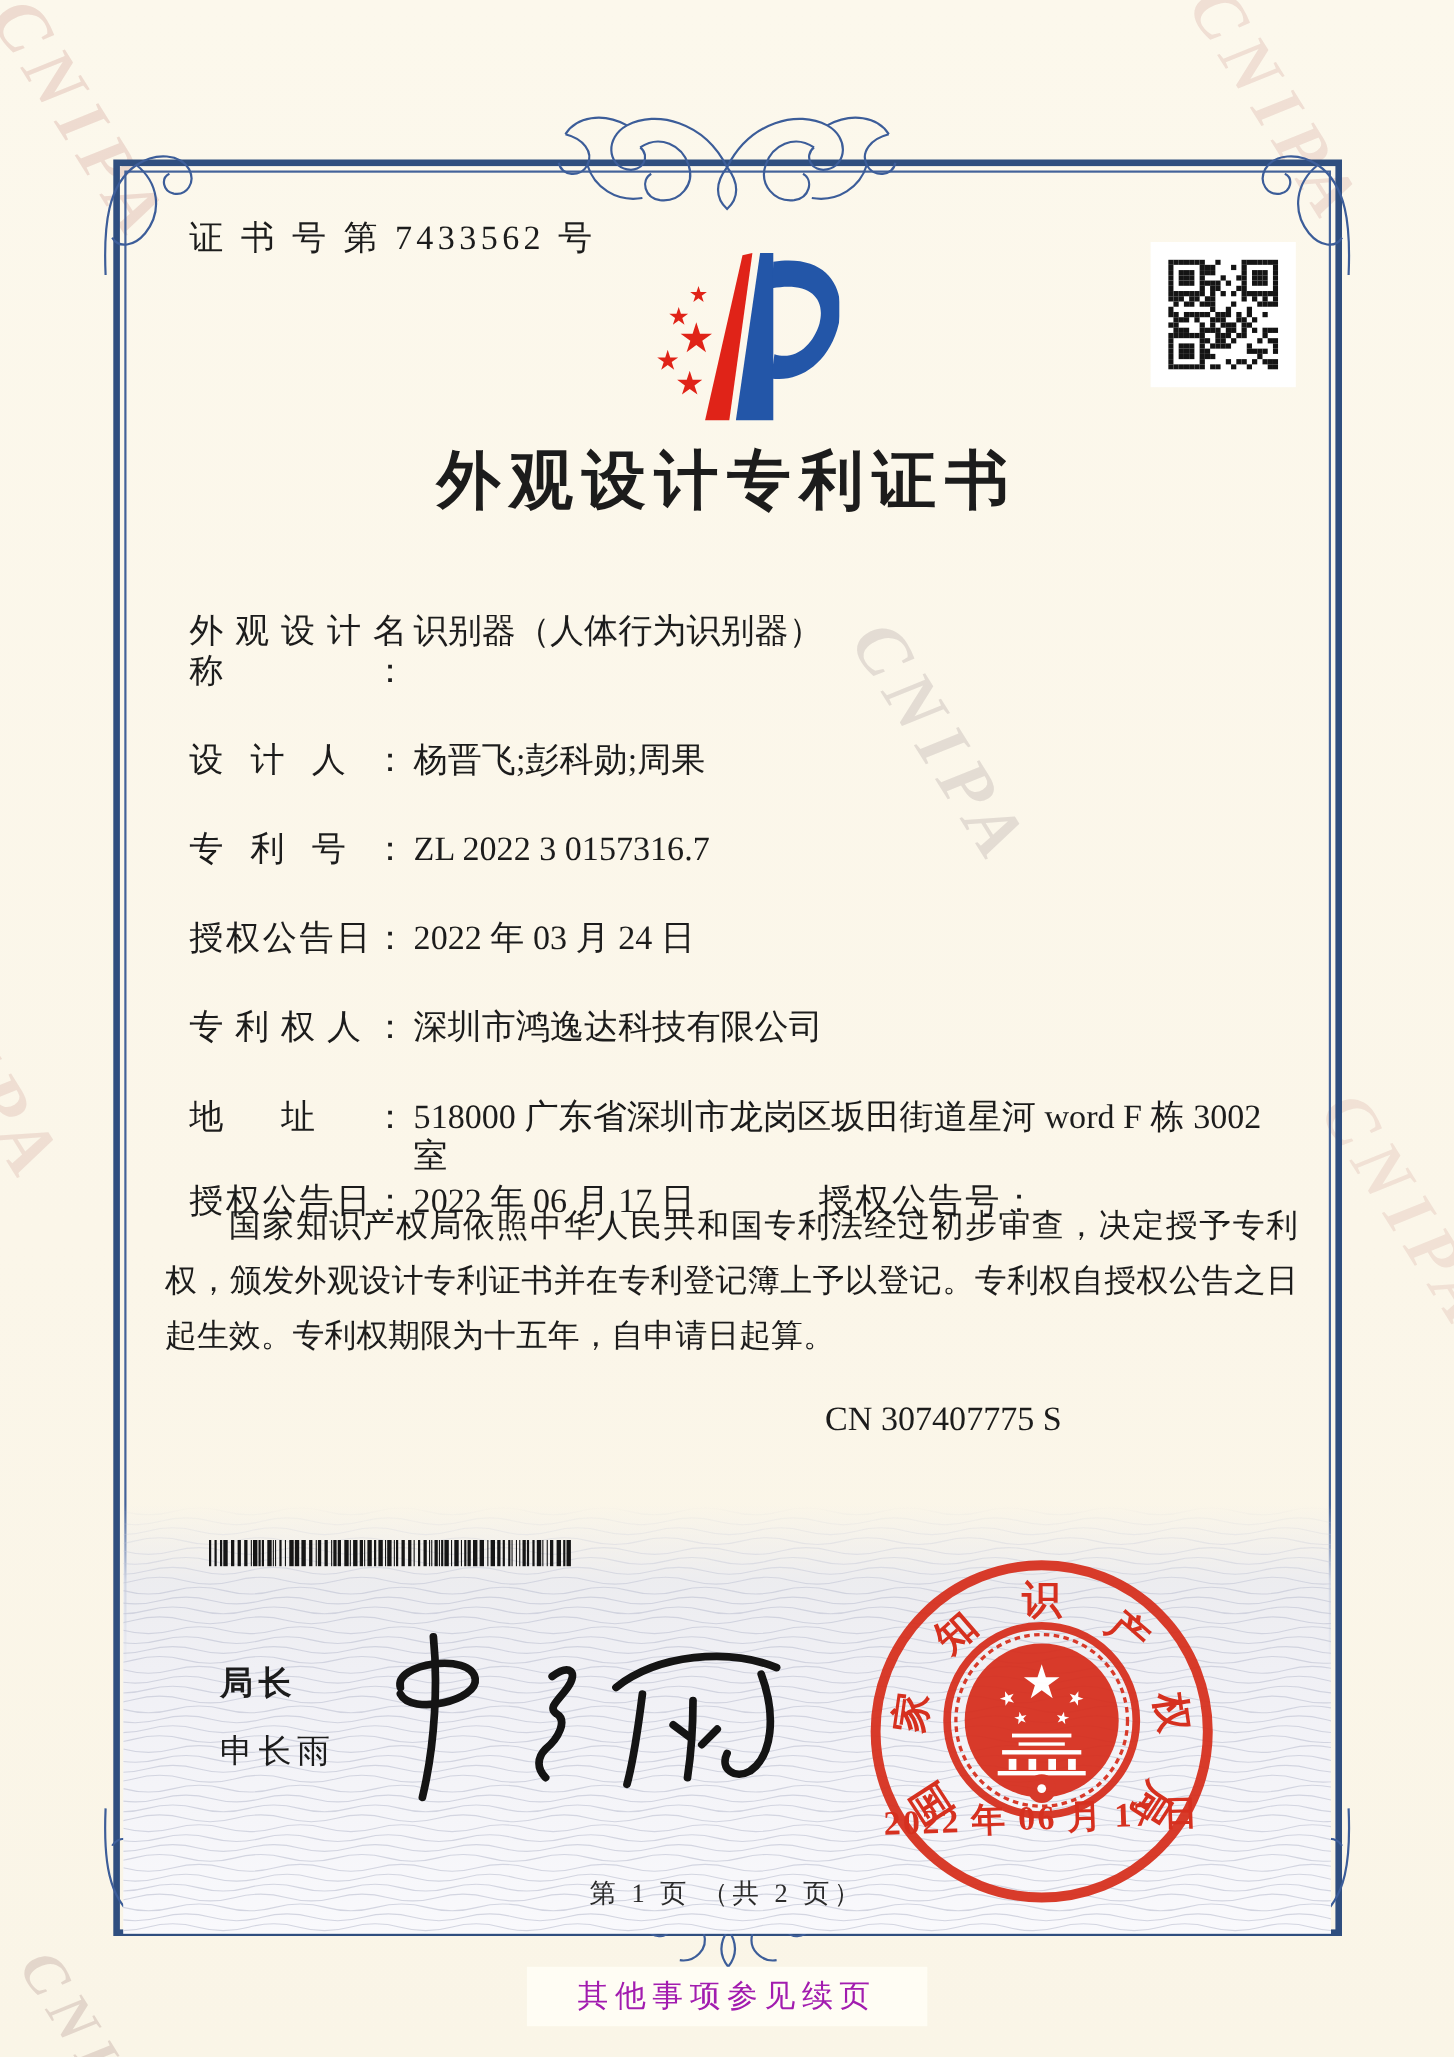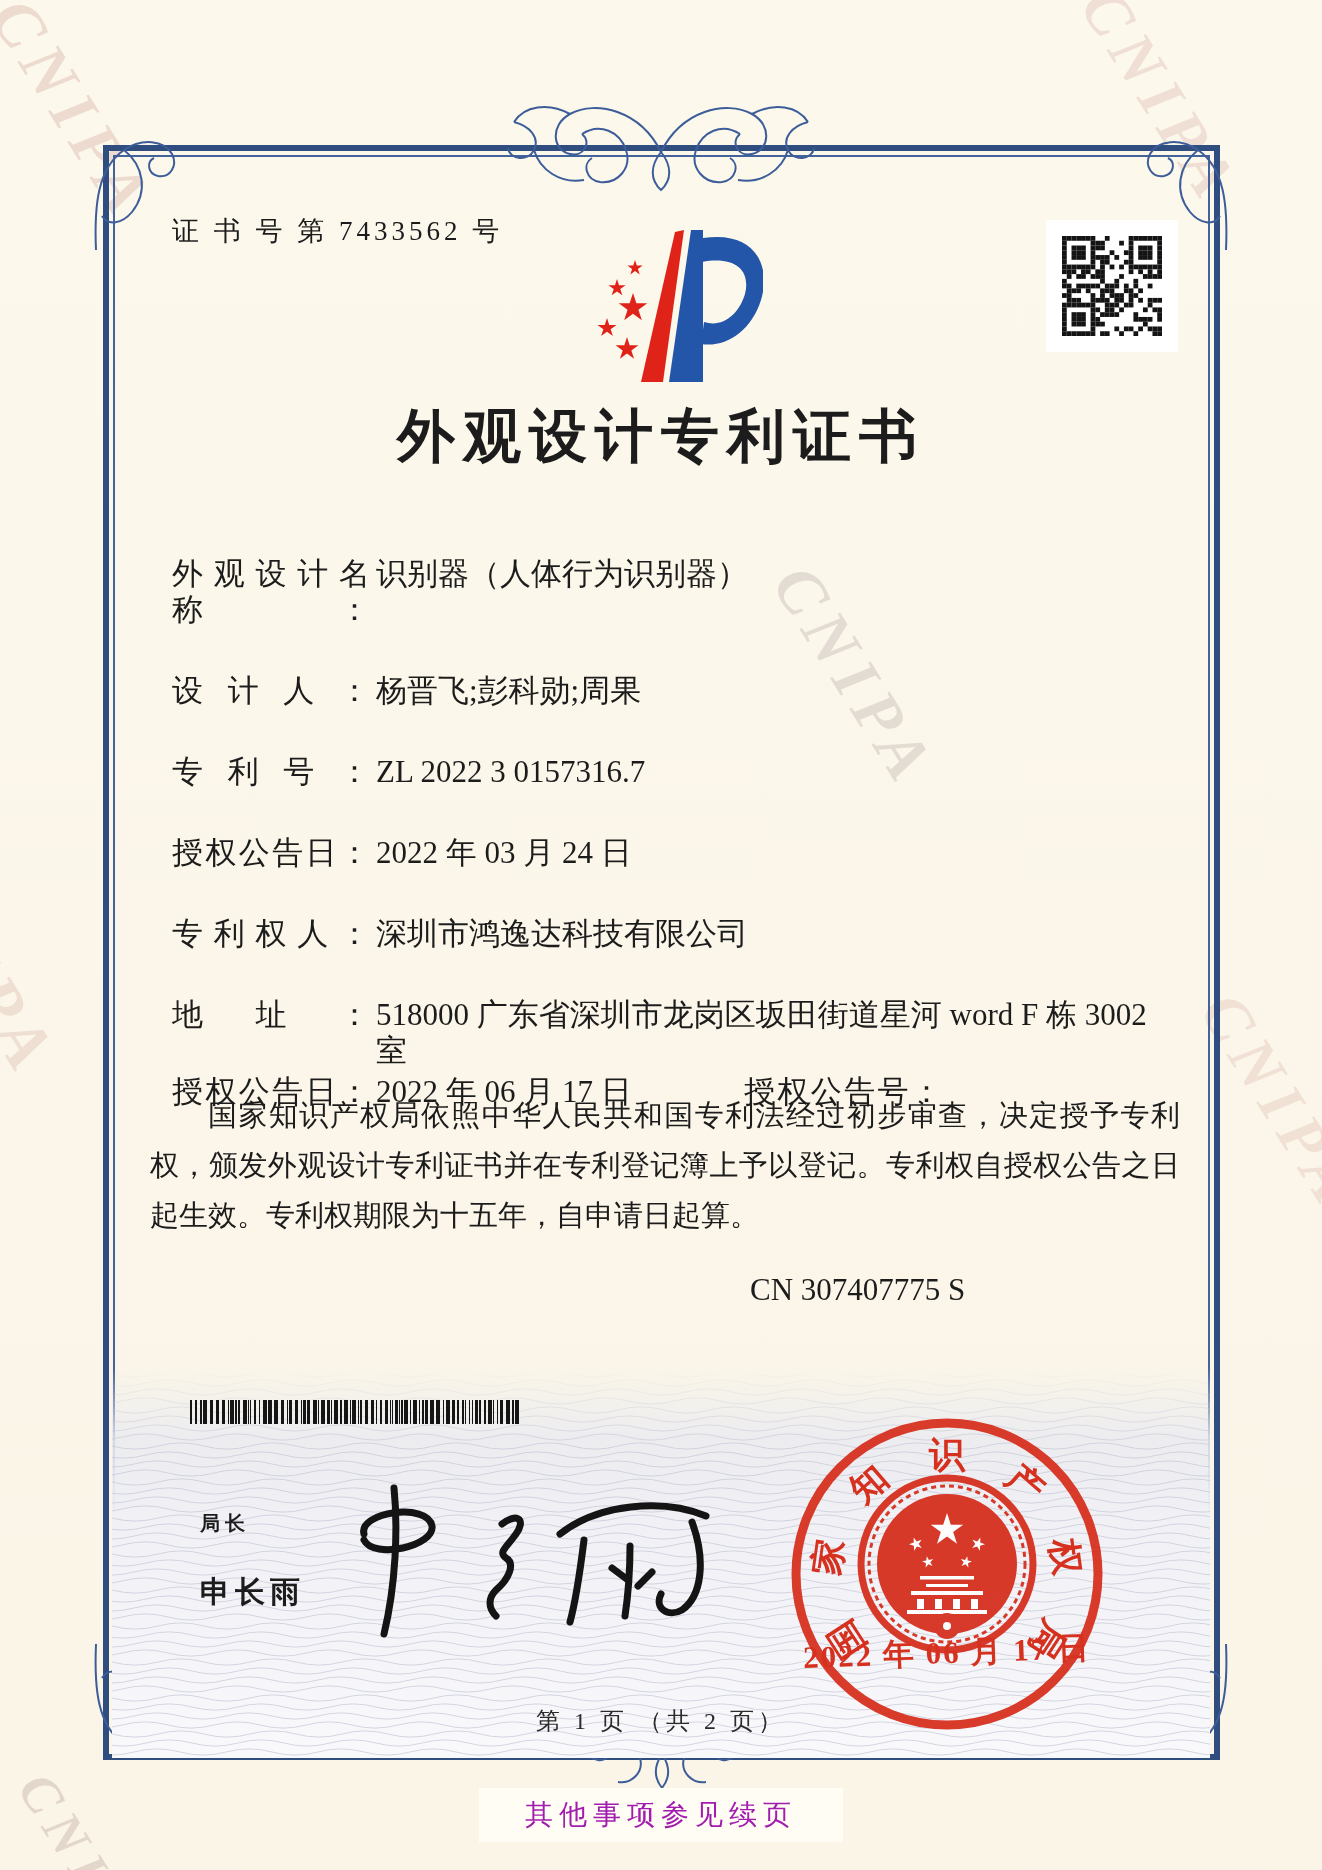--- a/index.html
+++ b/index.html
@@ -20,21 +20,21 @@
     position:absolute;left:103px;top:145px;width:1105px;height:1603px;
     border:6px solid #2f4e7f;
   }
   .frame::after{
     content:'';position:absolute;inset:4px;border:2px solid #44639a;
   }
   .orn{position:absolute;pointer-events:none;}
   .orn path{fill:none;stroke:#3c5d99;stroke-width:2;}
   
   .cert-no{
-    position:absolute;left:172px;top:213px;font-size:27px;letter-spacing:4px;font-family:Liberation Serif, serif;
+    position:absolute;left:172px;top:195px;font-size:31px;letter-spacing:4px;font-family:Liberation Serif, serif;
   }
   .logo{position:absolute;left:575px;top:216px;}
   .qrbox{
     position:absolute;left:1046px;top:220px;width:132px;height:132px;
     background:#ffffff;display:flex;align-items:center;justify-content:center;
   }
   .title{
     position:absolute;left:0;top:398px;width:100%;text-align:center;
     font-size:58px;font-weight:bold;letter-spacing:8px;margin:0;
   }
@@ -61,25 +61,25 @@
     background:linear-gradient(180deg,rgba(234,235,241,0) 0px,rgba(234,235,241,.85) 70px,#f0f0f5 150px,#f9f9fc 100%);
   }
   .wave-band svg{
     position:absolute;inset:0;
     -webkit-mask-image:linear-gradient(180deg,transparent 0,black 80px);
     mask-image:linear-gradient(180deg,transparent 0,black 80px);
   }
   
   .barcode{position:absolute;left:190px;top:1400px;}
   .signer-title{
-    position:absolute;left:200px;top:1510px;font-size:20px;font-weight:700;
+    position:absolute;left:200px;top:1510px;font-size:30px;font-weight:700;
     font-family:"Liberation Sans",sans-serif;letter-spacing:5px;
   }
   .signer-name{
-    position:absolute;left:200px;top:1572px;font-size:30px;font-weight:700;
+    position:absolute;left:200px;top:1572px;font-size:30px;font-weight:400;
     font-family:"Liberation Sans",sans-serif;letter-spacing:5px;
   }
   .signature{position:absolute;left:330px;top:1474px;}
   .seal{position:absolute;left:787px;top:1414px;width:320px;height:320px;}
   .seal svg{position:absolute;inset:0;}
   .seal-ring span{
     position:absolute;font-size:36px;font-weight:bold;color:#d6301f;
     font-family:"Liberation Serif",serif;
   }
   .seal-date{

